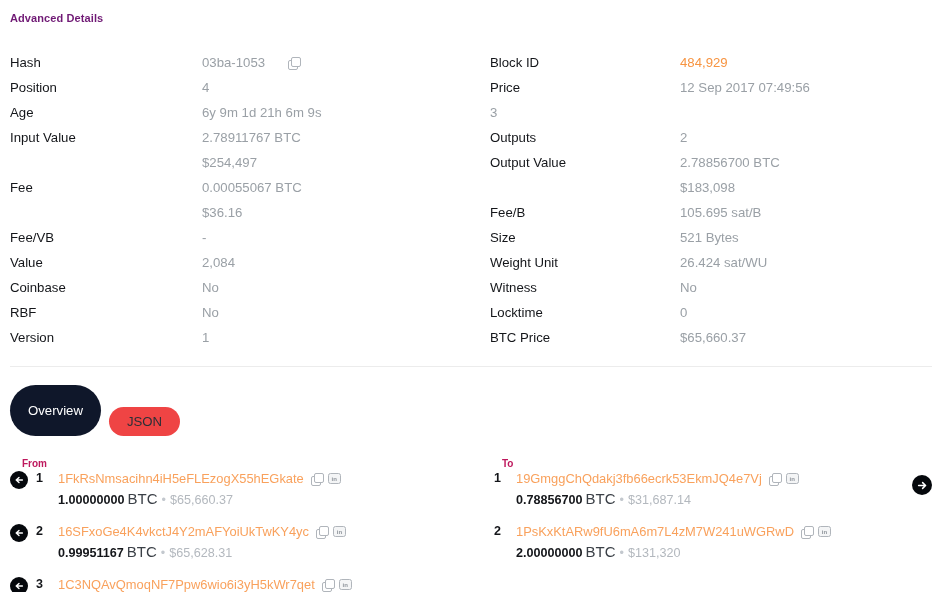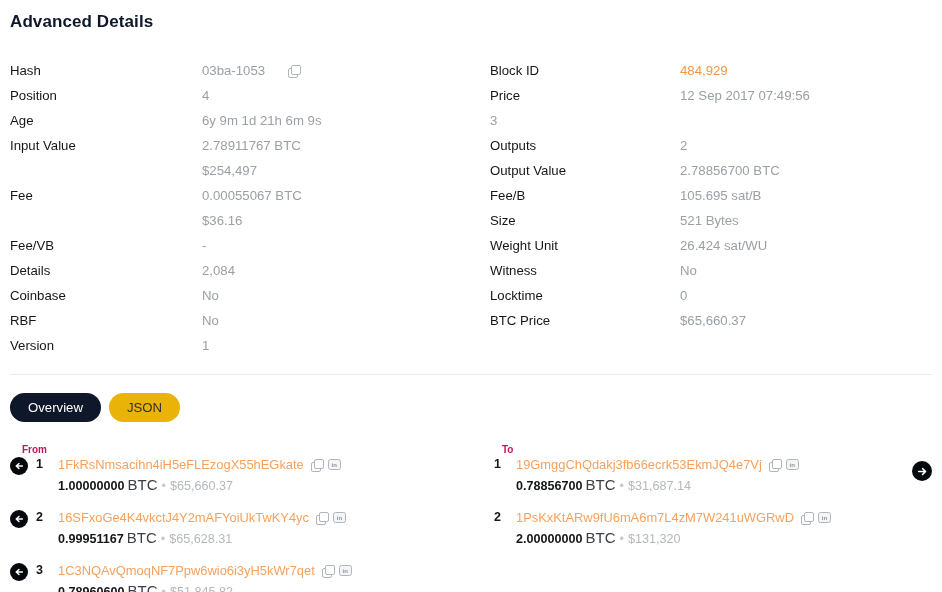--- a/index.html
+++ b/index.html
@@ -7,21 +7,21 @@
     width: 942px; height: 592px;
     background: #ffffff;
     font-family: "Liberation Sans", sans-serif;
     color: #14161a;
     overflow: hidden;
   }
   .page { position: relative; width: 942px; height: 592px; padding: 0 10px; }
 
   
   .section-title {
-    font-size: 17px; font-weight: bold; color: #0f172a;
+    font-size: 11px; font-weight: bold; color: #701a75;
     padding-top: 12px; padding-left: 0px; letter-spacing: .1px;
   }
 
   .details-grid {
     display: grid;
     grid-template-columns: 480px 1fr;
     margin-top: 26px;
   }
   .det-col { display: block; }
   .det-row {
@@ -60,21 +60,21 @@
   .divider { height: 1px; background: #ececec; margin-top: 16px; width: 100%; }
 
   
   .tabs { display: flex; gap: 8px; margin-top: 18px; }
   .tab {
     border: none; cursor: pointer; font-family: inherit;
     font-size: 13.2px; border-radius: 999px;
     padding: 8px 18px; line-height: 1;
   }
   .tab.active { background: #0f172a; color: #ffffff; }
-  .tab.idle   { background: #eab308; color: #2b2f36; }
+  .tab.idle   { background: #ef4444; color: #2b2f36; margin-top: 22px; }
 
   
   .io-head {
     display: grid; grid-template-columns: 480px 1fr;
     margin-top: 22px;
   }
   .io-head-label { font-size: 10px; font-weight: bold; color: #be185d; margin-left: 12px; }
 
   .io-body { display: grid; grid-template-columns: 480px 1fr; position: relative; }
 
@@ -169,21 +169,21 @@
         </div>
         <div class="det-row">
           <div class="det-label">Fee/VB</div>
           <div>
             <div class="det-value">
               <span>-</span>
             </div>
           </div>
         </div>
         <div class="det-row">
-          <div class="det-label">Details</div>
+          <div class="det-label">Value</div>
           <div>
             <div class="det-value">
               <span>2,084</span>
             </div>
           </div>
         </div>
         <div class="det-row">
           <div class="det-label">Coinbase</div>
           <div>
             <div class="det-value">
@@ -239,20 +239,21 @@
               <span>2</span>
             </div>
           </div>
         </div>
         <div class="det-row">
           <div class="det-label">Output Value</div>
           <div>
             <div class="det-value">
               <span>2.78856700 BTC</span>
             </div>
+            <div class="det-sub">$183,098</div>
           </div>
         </div>
         <div class="det-row">
           <div class="det-label">Fee/B</div>
           <div>
             <div class="det-value">
               <span>105.695 sat/B</span>
             </div>
           </div>
         </div>

